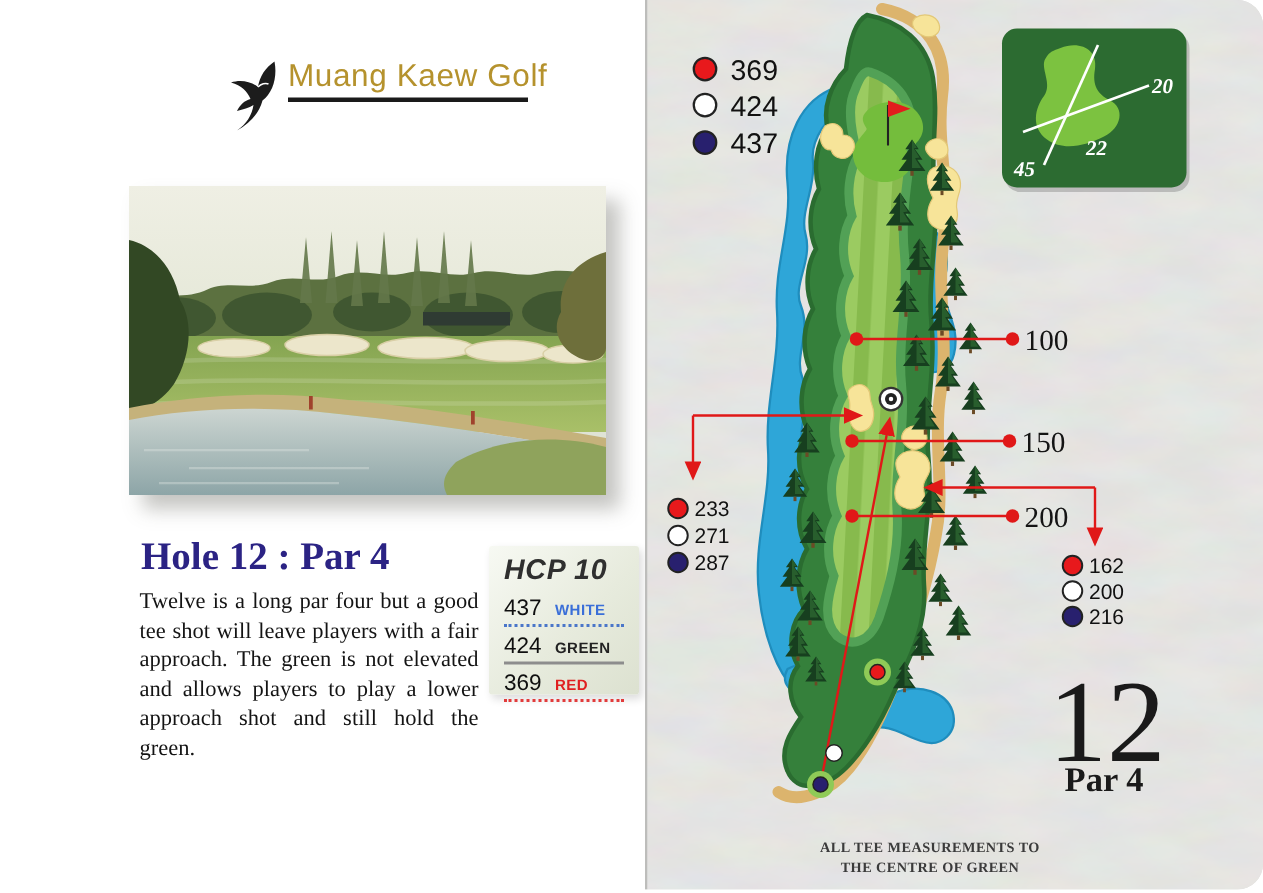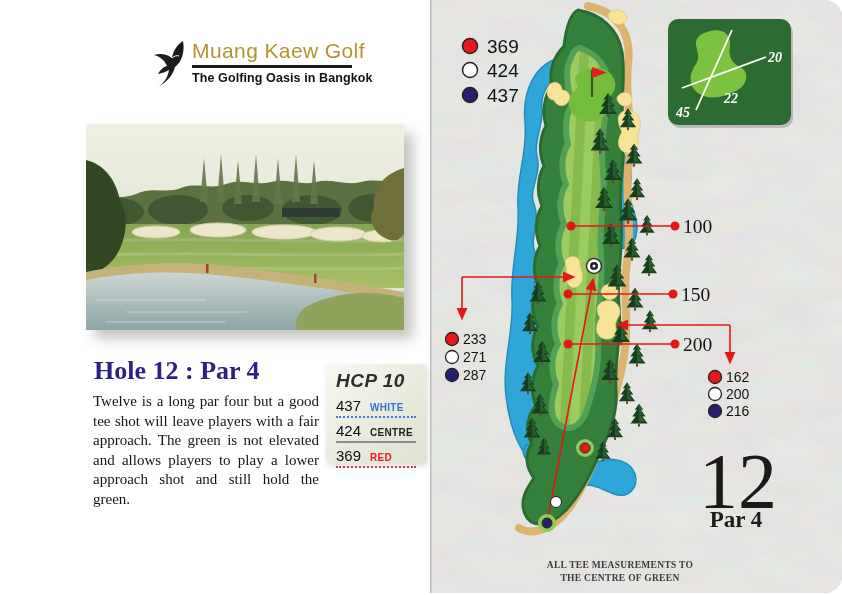--- a/index.html
+++ b/index.html
@@ -51,21 +51,20 @@
 
   <div class="logo-wrap">
     <svg class="logo-bird" viewBox="0 0 36 50">
       <path d="M31,3 C25,7 21,13 20,20 C15,16 8,15 2,17 C9,19 13,23 15,28 C11,29 8,32 6,36 C10,35 14,34 17,32
                C16,39 12,45 6,49 C15,44 21,37 23,29 C30,24 33,13 31,3 Z" fill="#1c1c1c"></path>
       <path d="M20,20 C22,18 25,17 27,18" stroke="#ffffff" stroke-width="1" fill="none"></path>
     </svg>
     <div class="logo-texts">
       <div class="logo-title">Muang Kaew Golf</div>
       <div class="logo-rule"></div>
-      <div class="logo-tagline">The Golfing Oasis in Bangkok</div>
     </div>
   </div>
 
   <div class="photo">
     <svg width="318" height="206" viewBox="0 0 318 206">
       <defs>
         <linearGradient id="skyG" x1="0" y1="0" x2="0" y2="1">
           <stop offset="0" stop-color="#efefe4"></stop>
             <stop offset="1" stop-color="#e2e6d4"></stop>
         </linearGradient>
@@ -133,21 +132,21 @@
   <div class="hole-desc">Twelve is a long par four but a good tee shot will leave players with a fair approach. The green is not elevated and allows players to play a lower approach shot and still hold the green.</div>
 
   <div class="hcp-card">
     <div class="hcp-title">HCP 10</div>
     <div class="hcp-row u-blue">
       <span class="yds">437</span>
       <span class="tee tee-blue">WHITE</span>
     </div>
     <div class="hcp-row u-gray">
       <span class="yds">424</span>
-      <span class="tee tee-white">CENTRE</span>
+      <span class="tee tee-white">GREEN</span>
     </div>
     <div class="hcp-row u-red">
       <span class="yds">369</span>
       <span class="tee tee-red">RED</span>
     </div>
   </div>
 
   <div class="map-panel">
   <svg width="412" height="595" viewBox="0 0 412 595">
     <defs>

